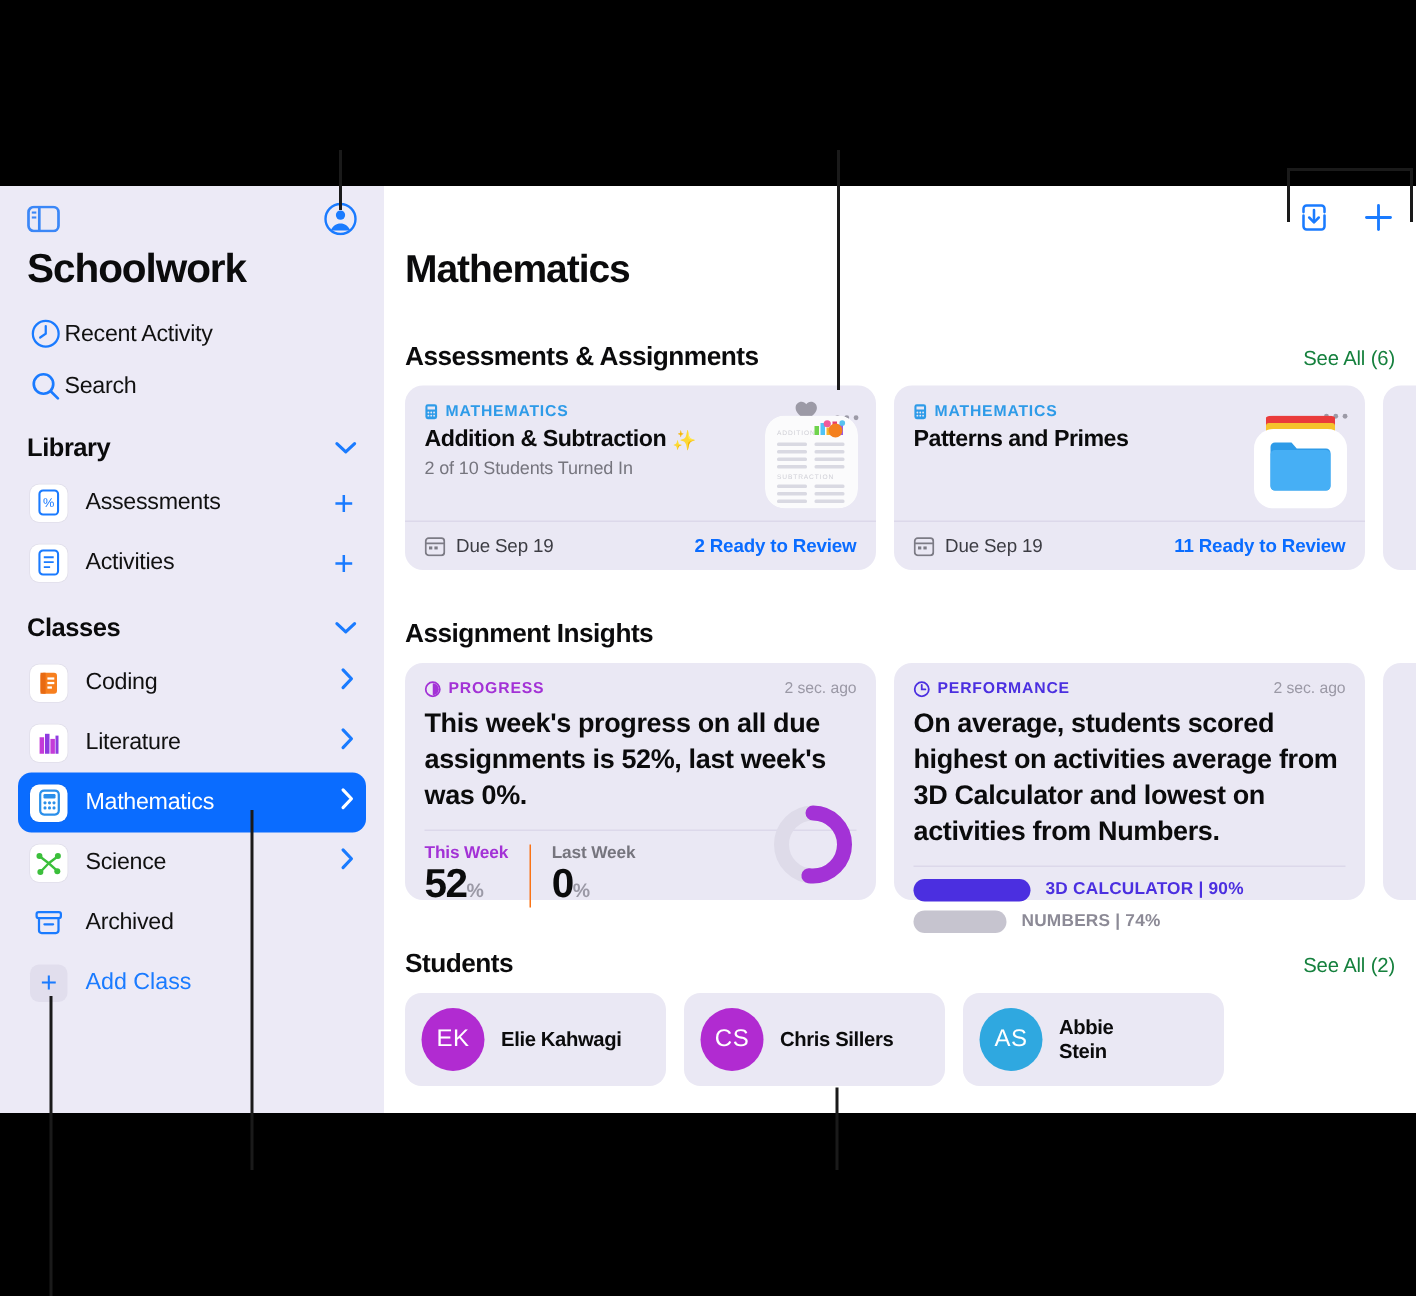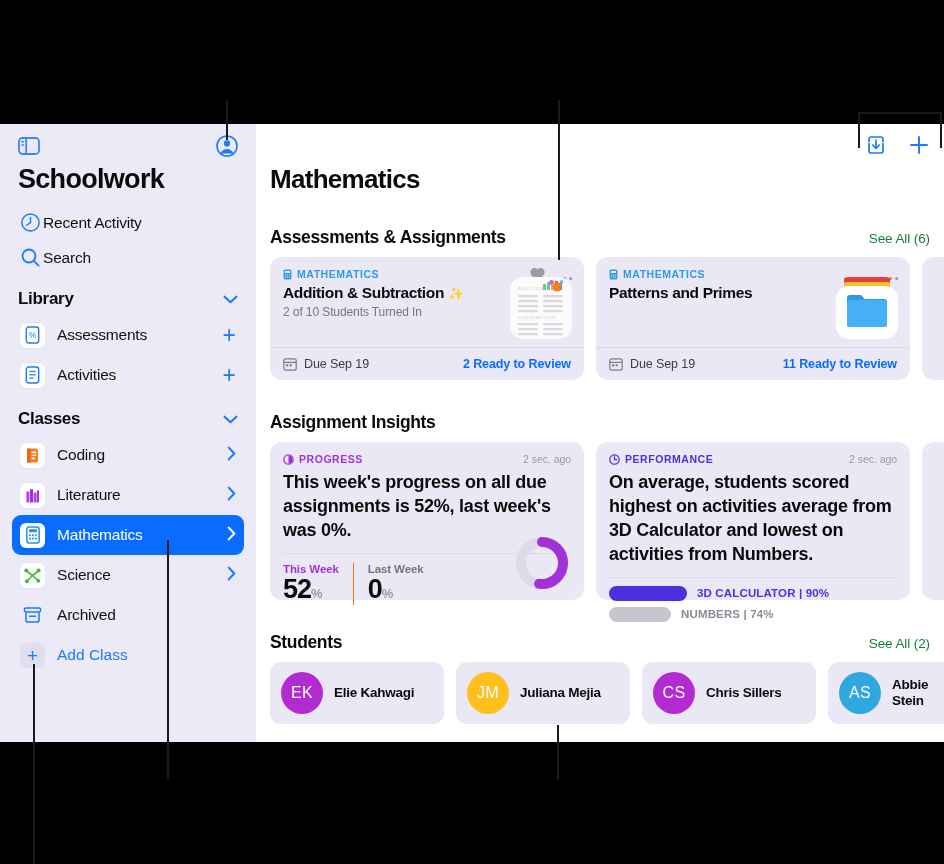--- a/index.html
+++ b/index.html
@@ -556,24 +556,20 @@
           <span class="sec-title">Students</span>
           <span class="see-all">See All (2)</span>
         </div>
 
         <div class="card-row">
           <div class="s-card">
             <span class="avatar" style="background:#B12BD1;">EK</span>
             <span class="s-name">Elie Kahwagi</span>
           </div>
           <div class="s-card">
-            <span class="avatar" style="background:#FFC01E;">JM</span>
-            <span class="s-name">Juliana Mejia</span>
-          </div>
-          <div class="s-card">
             <span class="avatar" style="background:#B12BD1;">CS</span>
             <span class="s-name">Chris Sillers</span>
           </div>
           <div class="s-card">
             <span class="avatar" style="background:#2FA8E0;">AS</span>
             <span class="s-name" style="width:56px;overflow:hidden;">Abbie Stein</span>
           </div>
         </div>
 
       </div>

